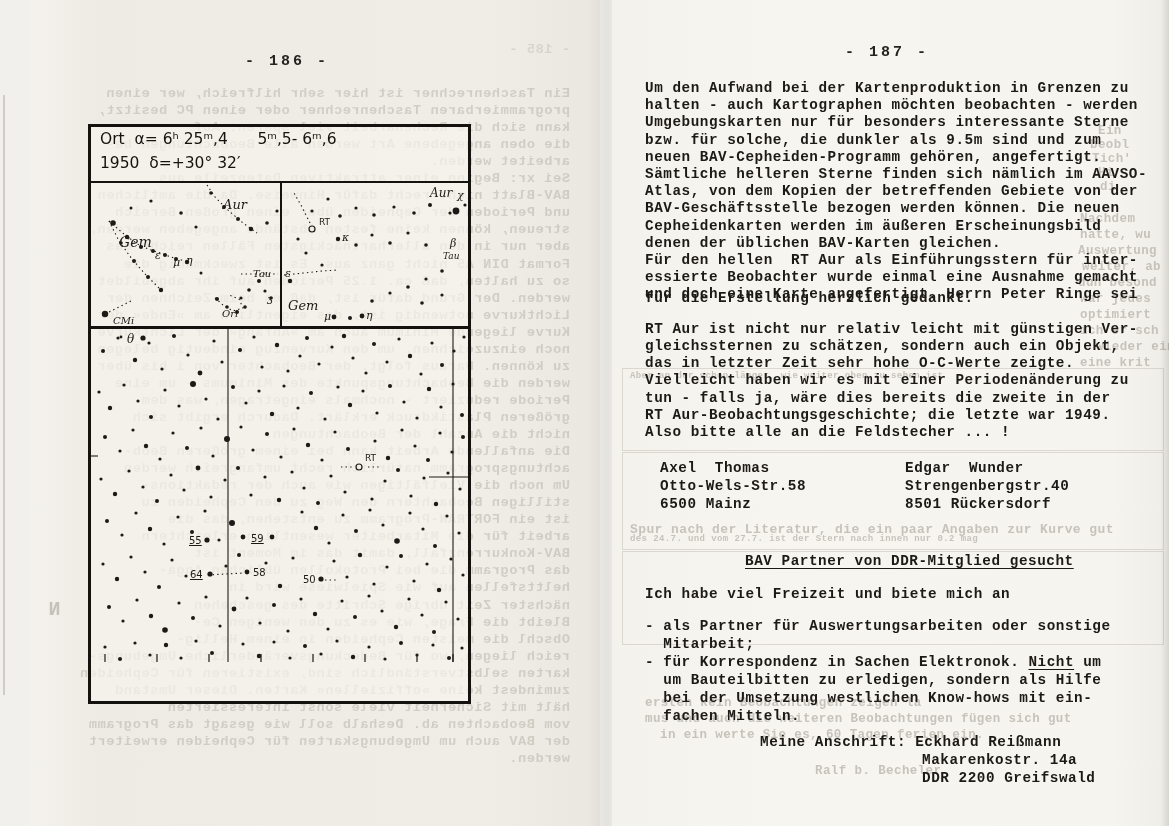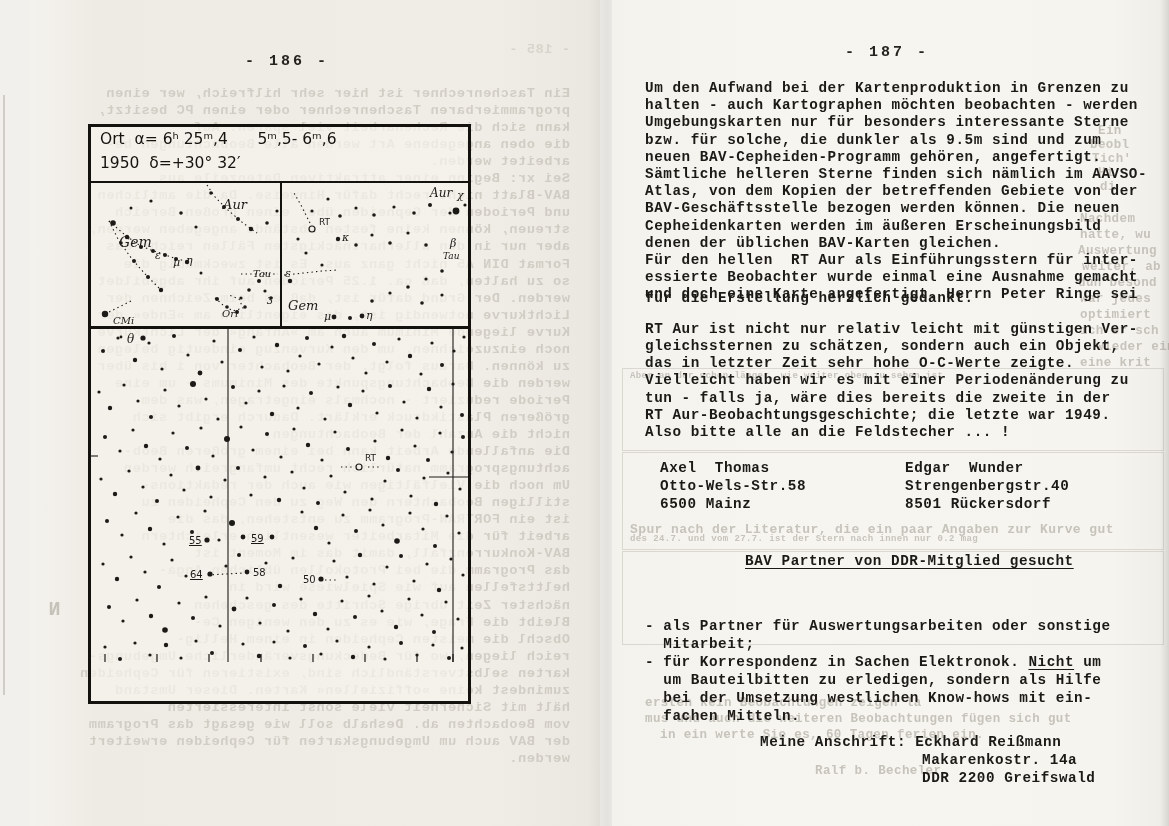--- a/index.html
+++ b/index.html
@@ -515,20 +515,21 @@
         <div class="body-line" style="left: 48px; top: 460px;">Axel  Thomas</div>
         <div class="body-line" style="left: 48px; top: 478px;">Otto-Wels-Str.58</div>
         <div class="body-line" style="left: 48px; top: 496px;">6500 Mainz</div>
       </div>
     <div id="addrRight">
         <div class="body-line" style="left: 293px; top: 460px;">Edgar  Wunder</div>
         <div class="body-line" style="left: 293px; top: 478px;">Strengenbergstr.40</div>
         <div class="body-line" style="left: 293px; top: 496px;">8501 Rückersdorf</div>
       </div>
     <div class="body-line heading-u" style="left:133px;top:553px;">BAV Partner von DDR-Mitglied gesucht</div>
+    <div class="body-line" style="left:33px;top:586px;">Ich habe viel Freizeit und biete mich an</div>
     <div id="bullet1">
         <div class="body-line" style="left: 33px; top: 618px;">- als Partner für Auswertungsarbeiten oder sonstige</div>
         <div class="body-line" style="left: 33px; top: 636px;">  Mitarbeit;</div>
       </div>
     <div id="bullet2">
         <div class="body-line" style="left: 33px; top: 654px;">- für Korrespondenz in Sachen Elektronok. <u>Nicht</u> um</div>
         <div class="body-line" style="left: 33px; top: 672px;">  um Bauteilbitten zu erledigen, sondern als Hilfe</div>
         <div class="body-line" style="left: 33px; top: 690px;">  bei der Umsetzung westlichen Know-hows mit ein-</div>
         <div class="body-line" style="left: 33px; top: 708px;">  fachen Mitteln.</div>
       </div>

